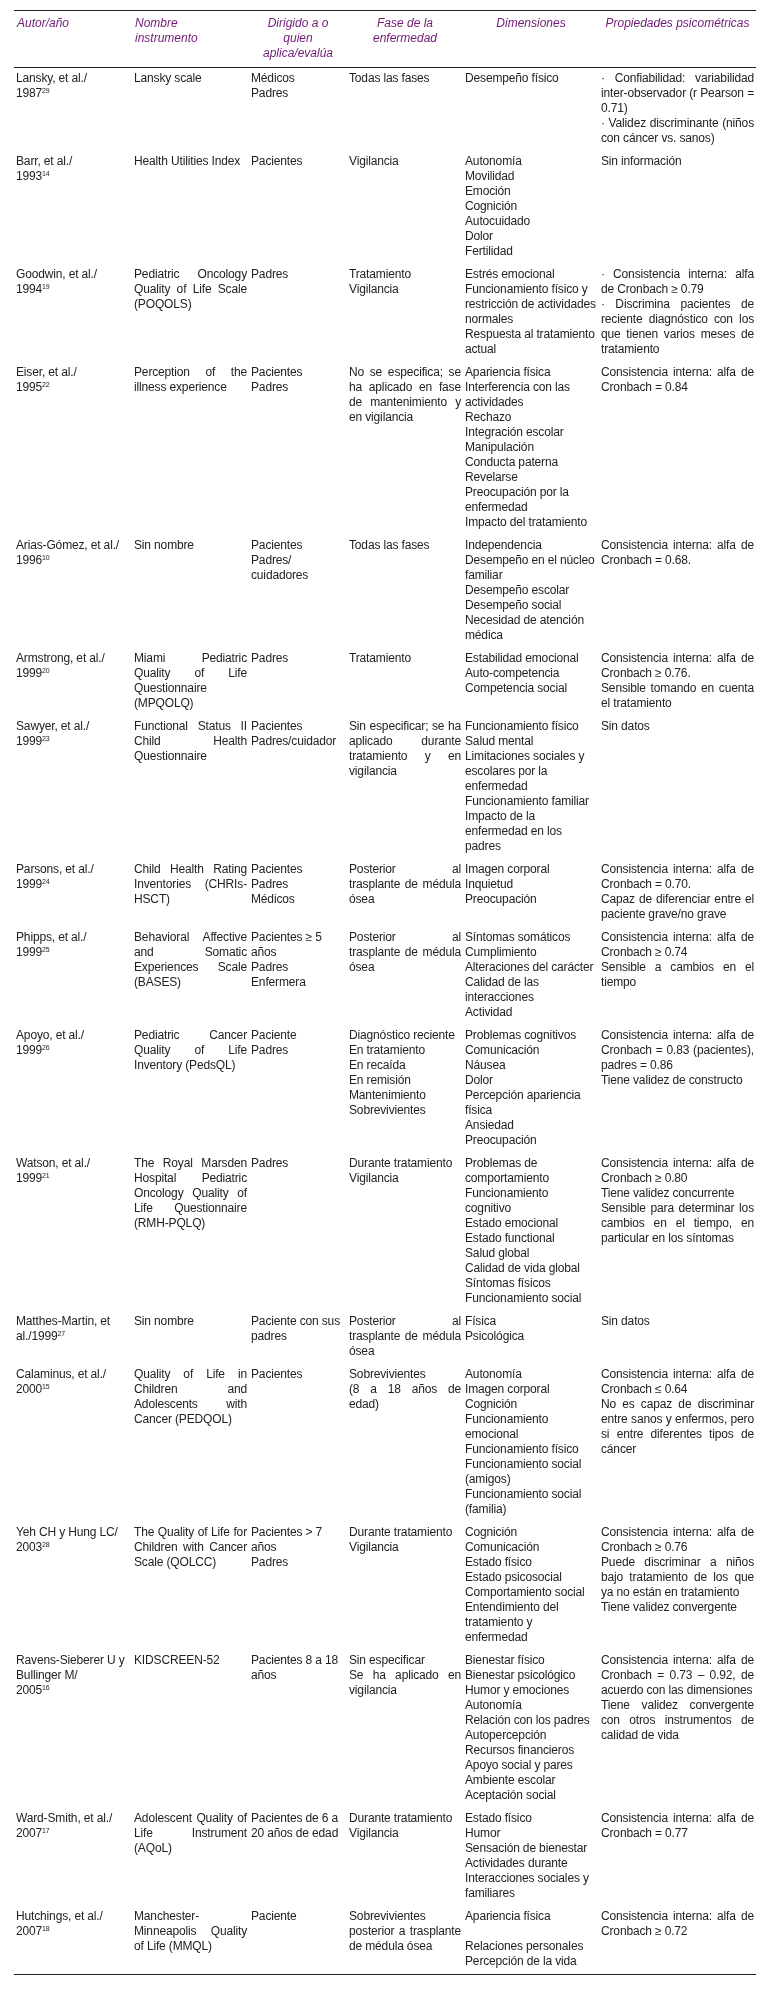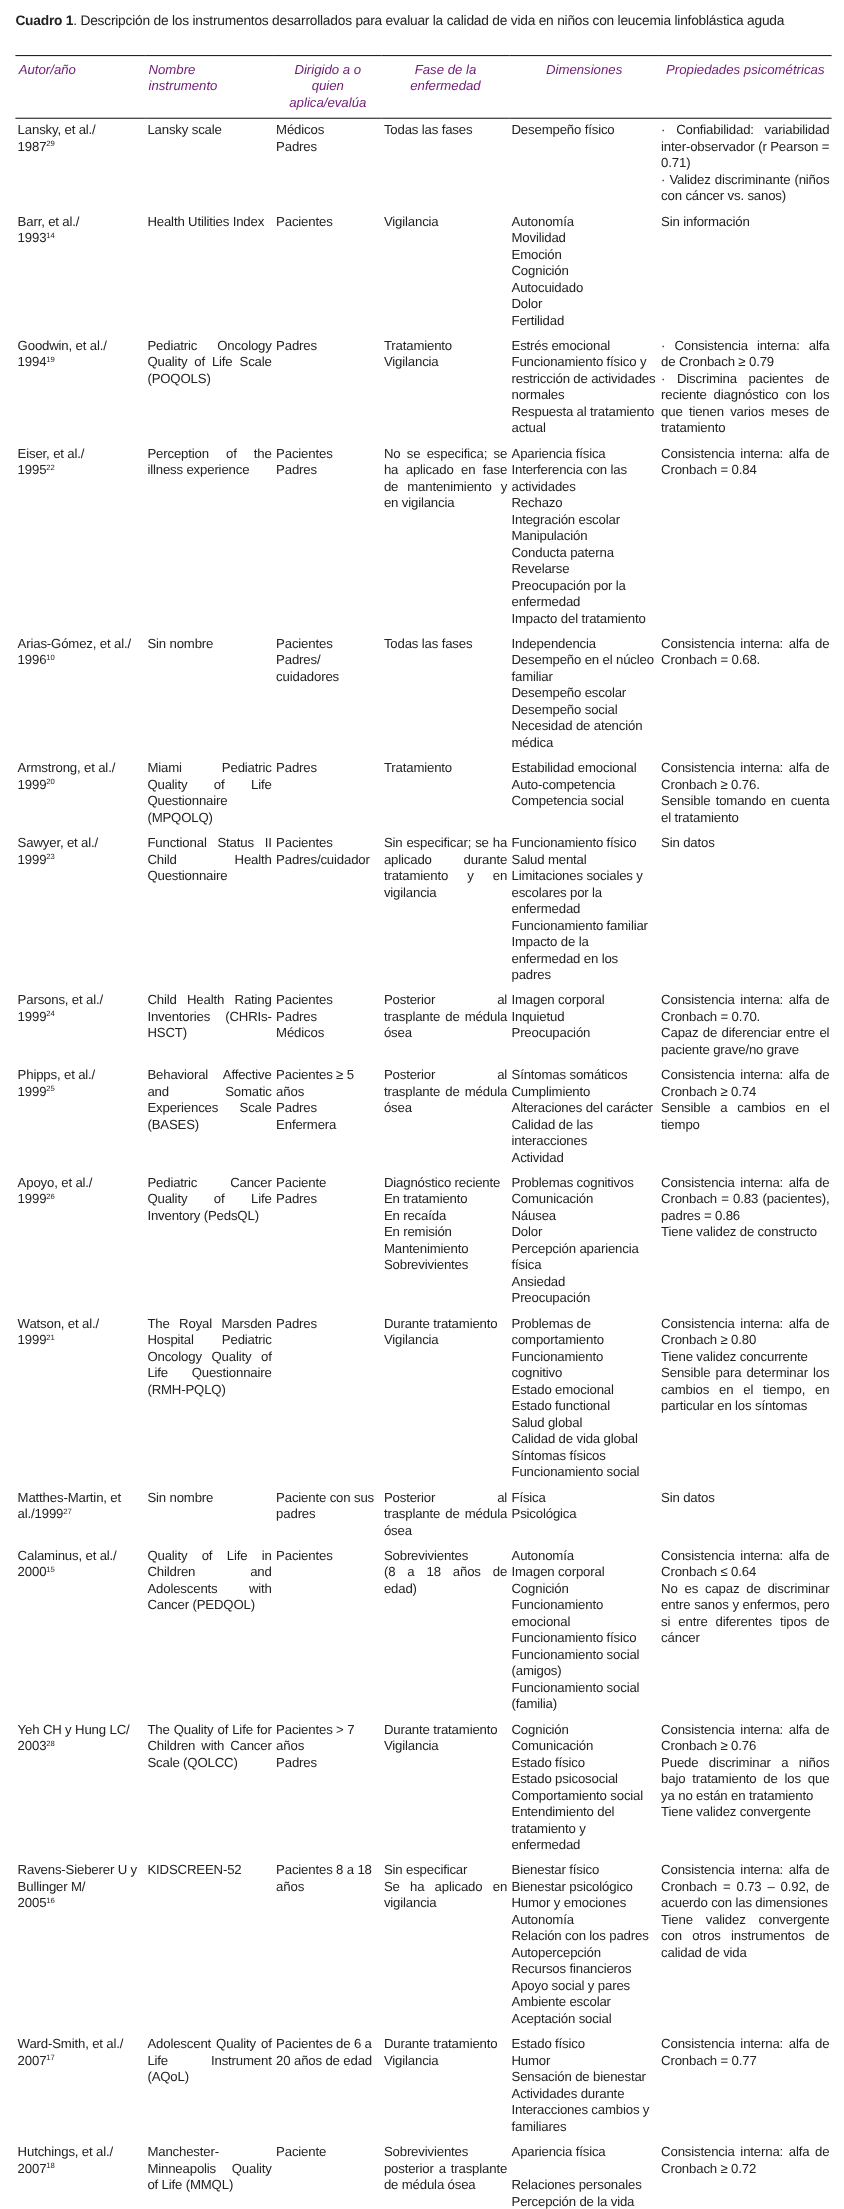--- a/index.html
+++ b/index.html
@@ -56,23 +56,20 @@
   col.c2 { width: 98px; }
   col.c3 { width: 116px; }
   col.c4 { width: 136px; }
   col.c5 { width: 157px; }
   .spacer { display: block; height: 15px; }
 </style>
 </head>
 <body>
 
 <div class="page">
-  <div class="caption">
-    <span class="label">Cuadro 1</span><span>. Descripción de los instrumentos desarrollados para evaluar la calidad de vida en niños con leucemia linfoblástica aguda</span>
-  </div>
 
   <table>
     <colgroup>
       <col class="c0">
         <col class="c1">
         <col class="c2">
         <col class="c3">
         <col class="c4">
         <col class="c5">
     </colgroup>
@@ -512,21 +509,21 @@
           </td>
           <td class="just">
             <span class="line">Durante tratamiento</span>
             <span class="line">Vigilancia</span>
           </td>
           <td>
             <span class="line">Estado físico</span>
             <span class="line">Humor</span>
             <span class="line">Sensación de bienestar</span>
             <span class="line">Actividades durante</span>
-            <span class="line">Interacciones cambios y familiares</span>
+            <span class="line">Interacciones sociales y familiares</span>
           </td>
           <td class="just">
             <span class="line">Consistencia interna: alfa de Cronbach = 0.77</span>
           </td>
         </tr>
         <tr>
           <td>
             <span class="line"><span>Hutchings, et al./</span></span>
             <span class="line"><span>2007</span><sup>18</sup></span>
           </td>

